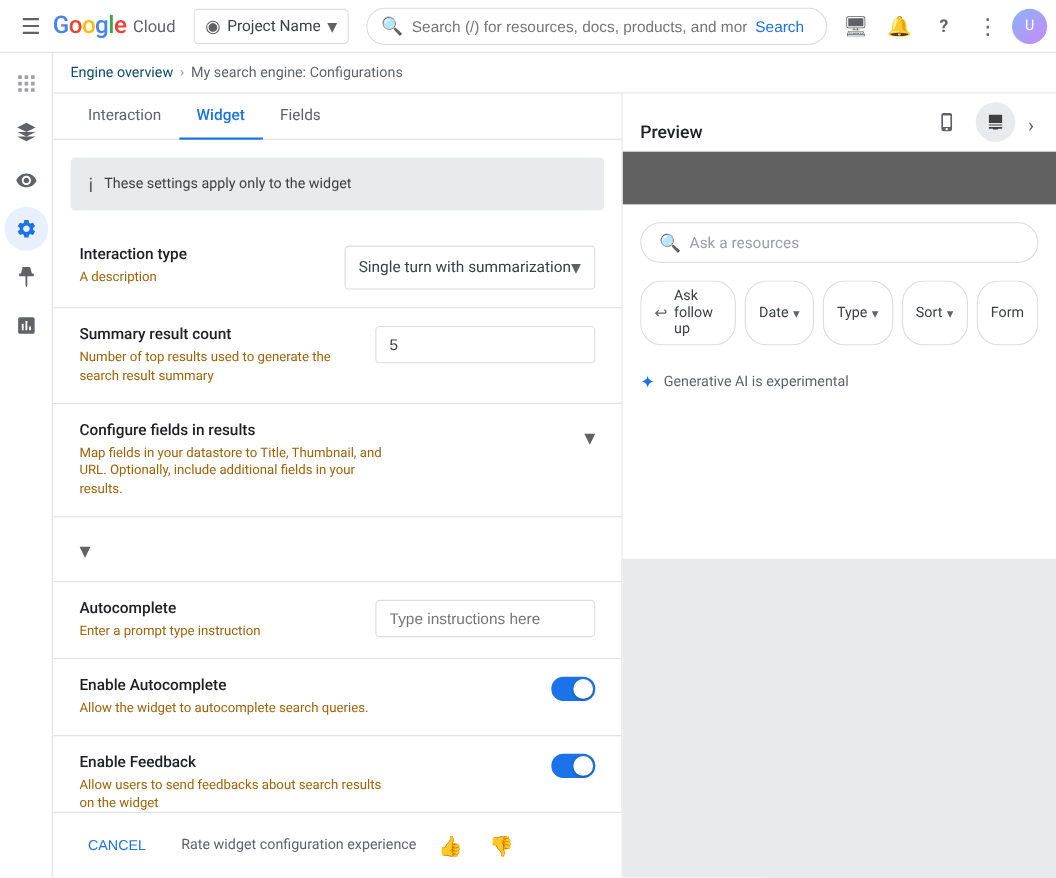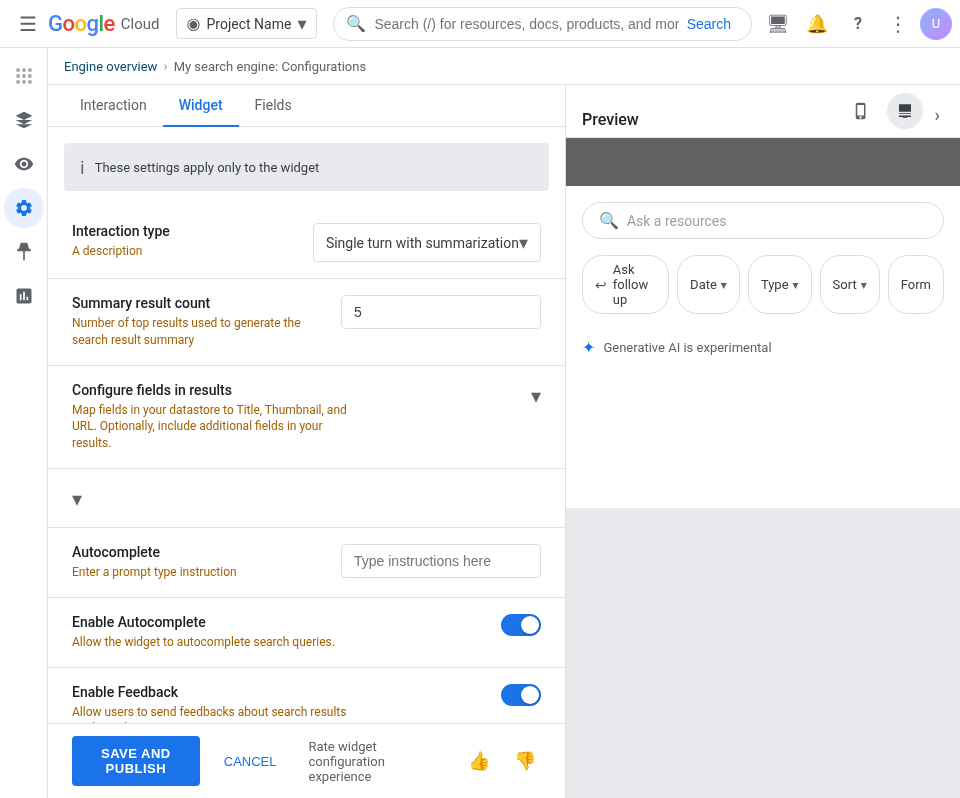--- a/index.html
+++ b/index.html
@@ -292,21 +292,20 @@
               </div>
               <label class="toggle">
                 <input type="checkbox" checked="" style="">
                 <span class="toggle-slider"></span>
               </label>
             </div>
           </div>
         </div>
 
         <div class="bottom-bar">
-          <button class="btn-save">SAVE AND PUBLISH</button>
           <button class="btn-cancel">CANCEL</button>
           <span class="rate-text">Rate widget configuration experience</span>
           <button class="thumb-btn">👍</button>
           <button class="thumb-btn">👎</button>
         </div>
       </div>
 
       <div class="right-panel">
         <div class="preview-header">
           <span class="preview-title">Preview</span>

